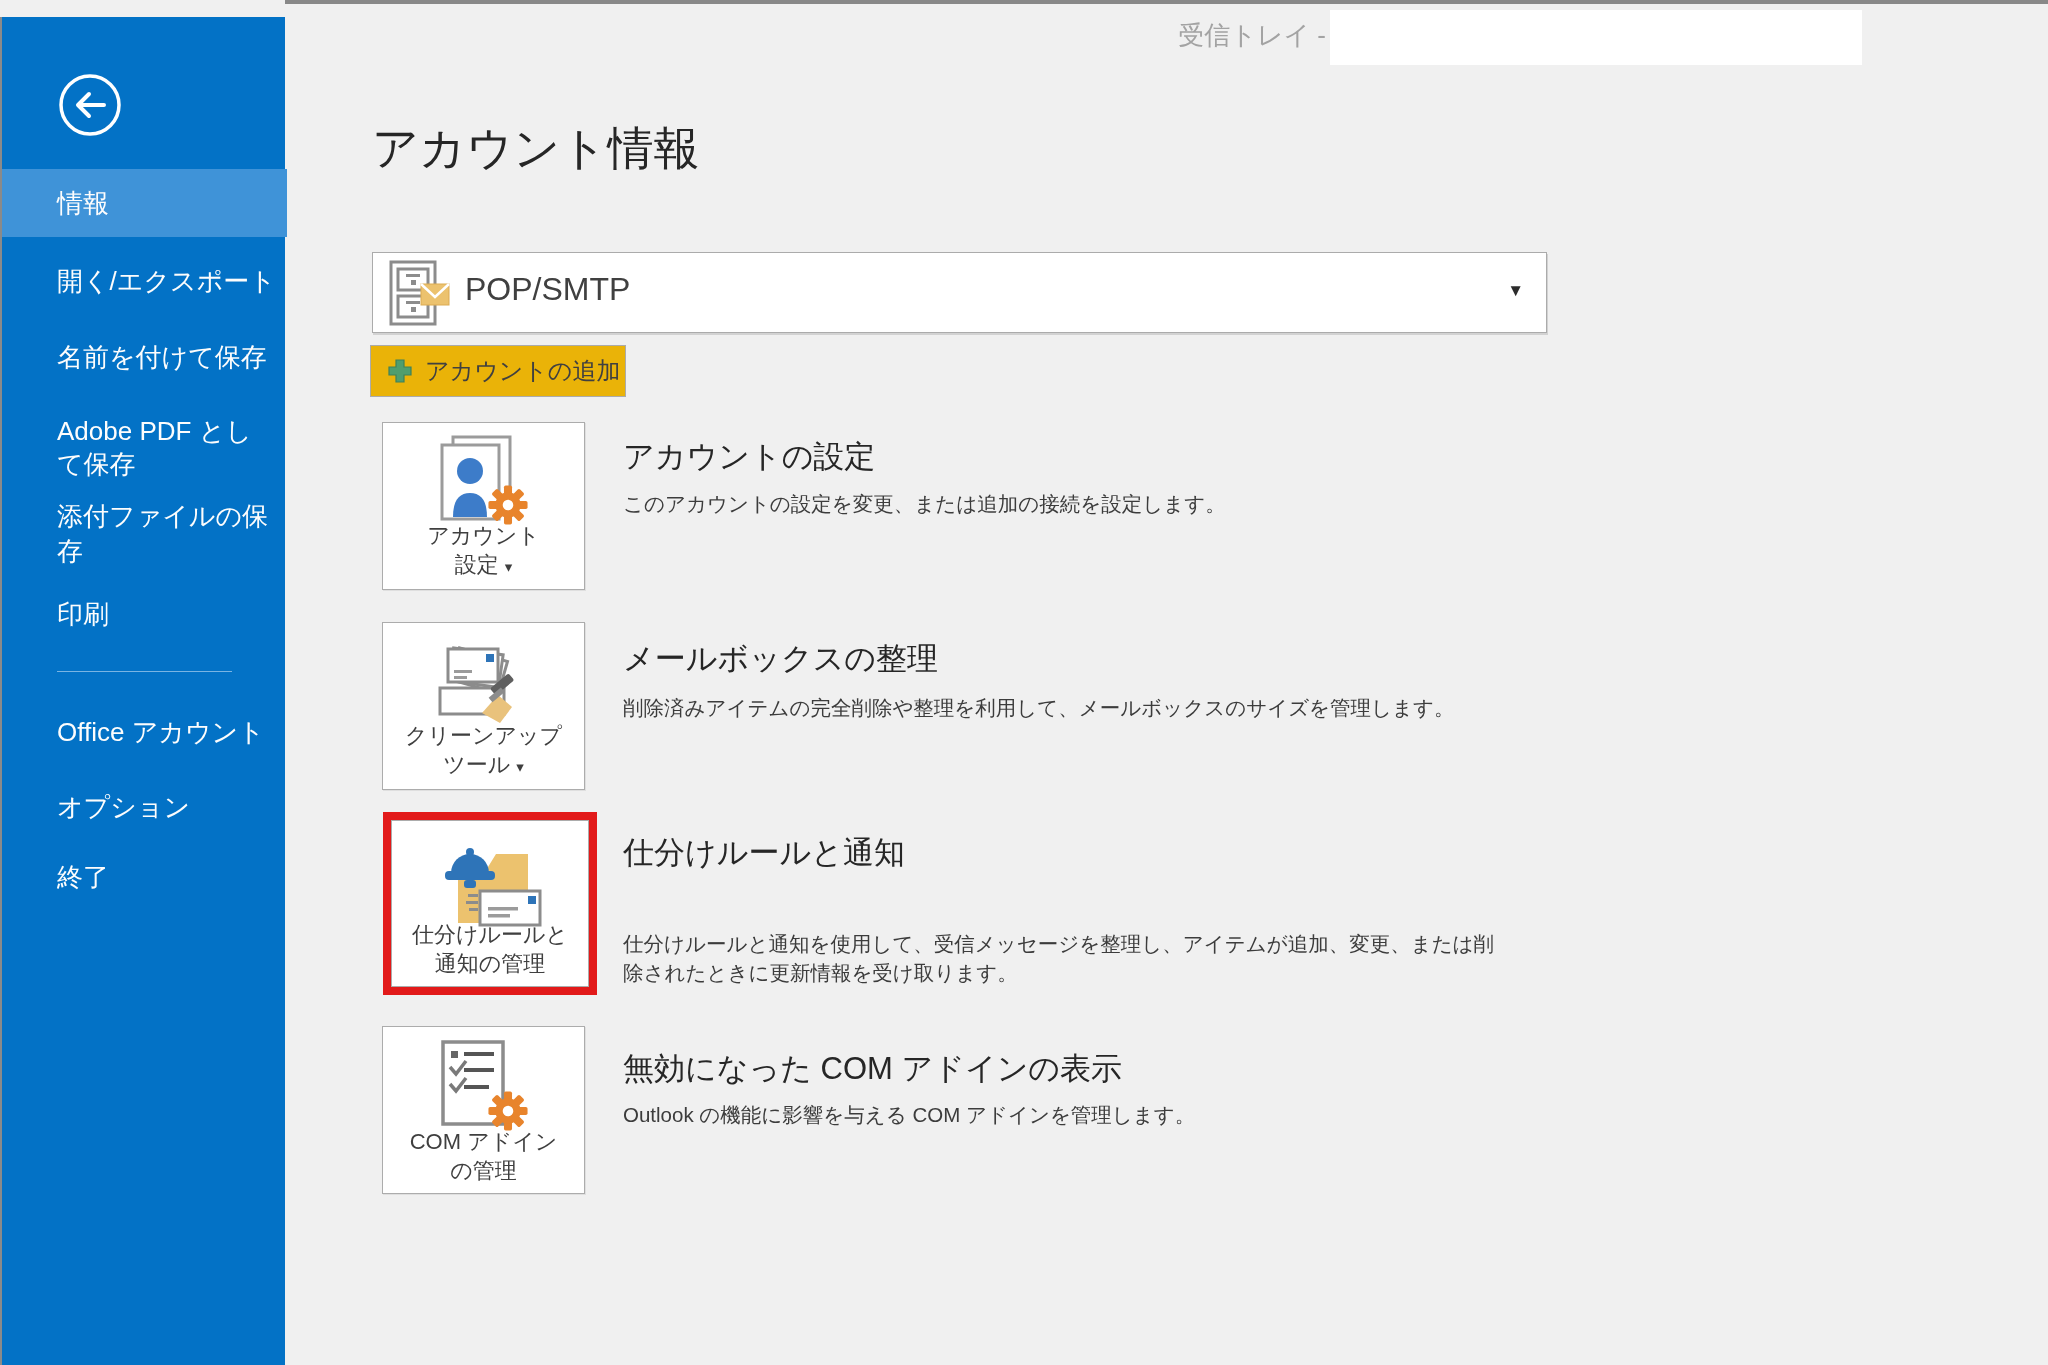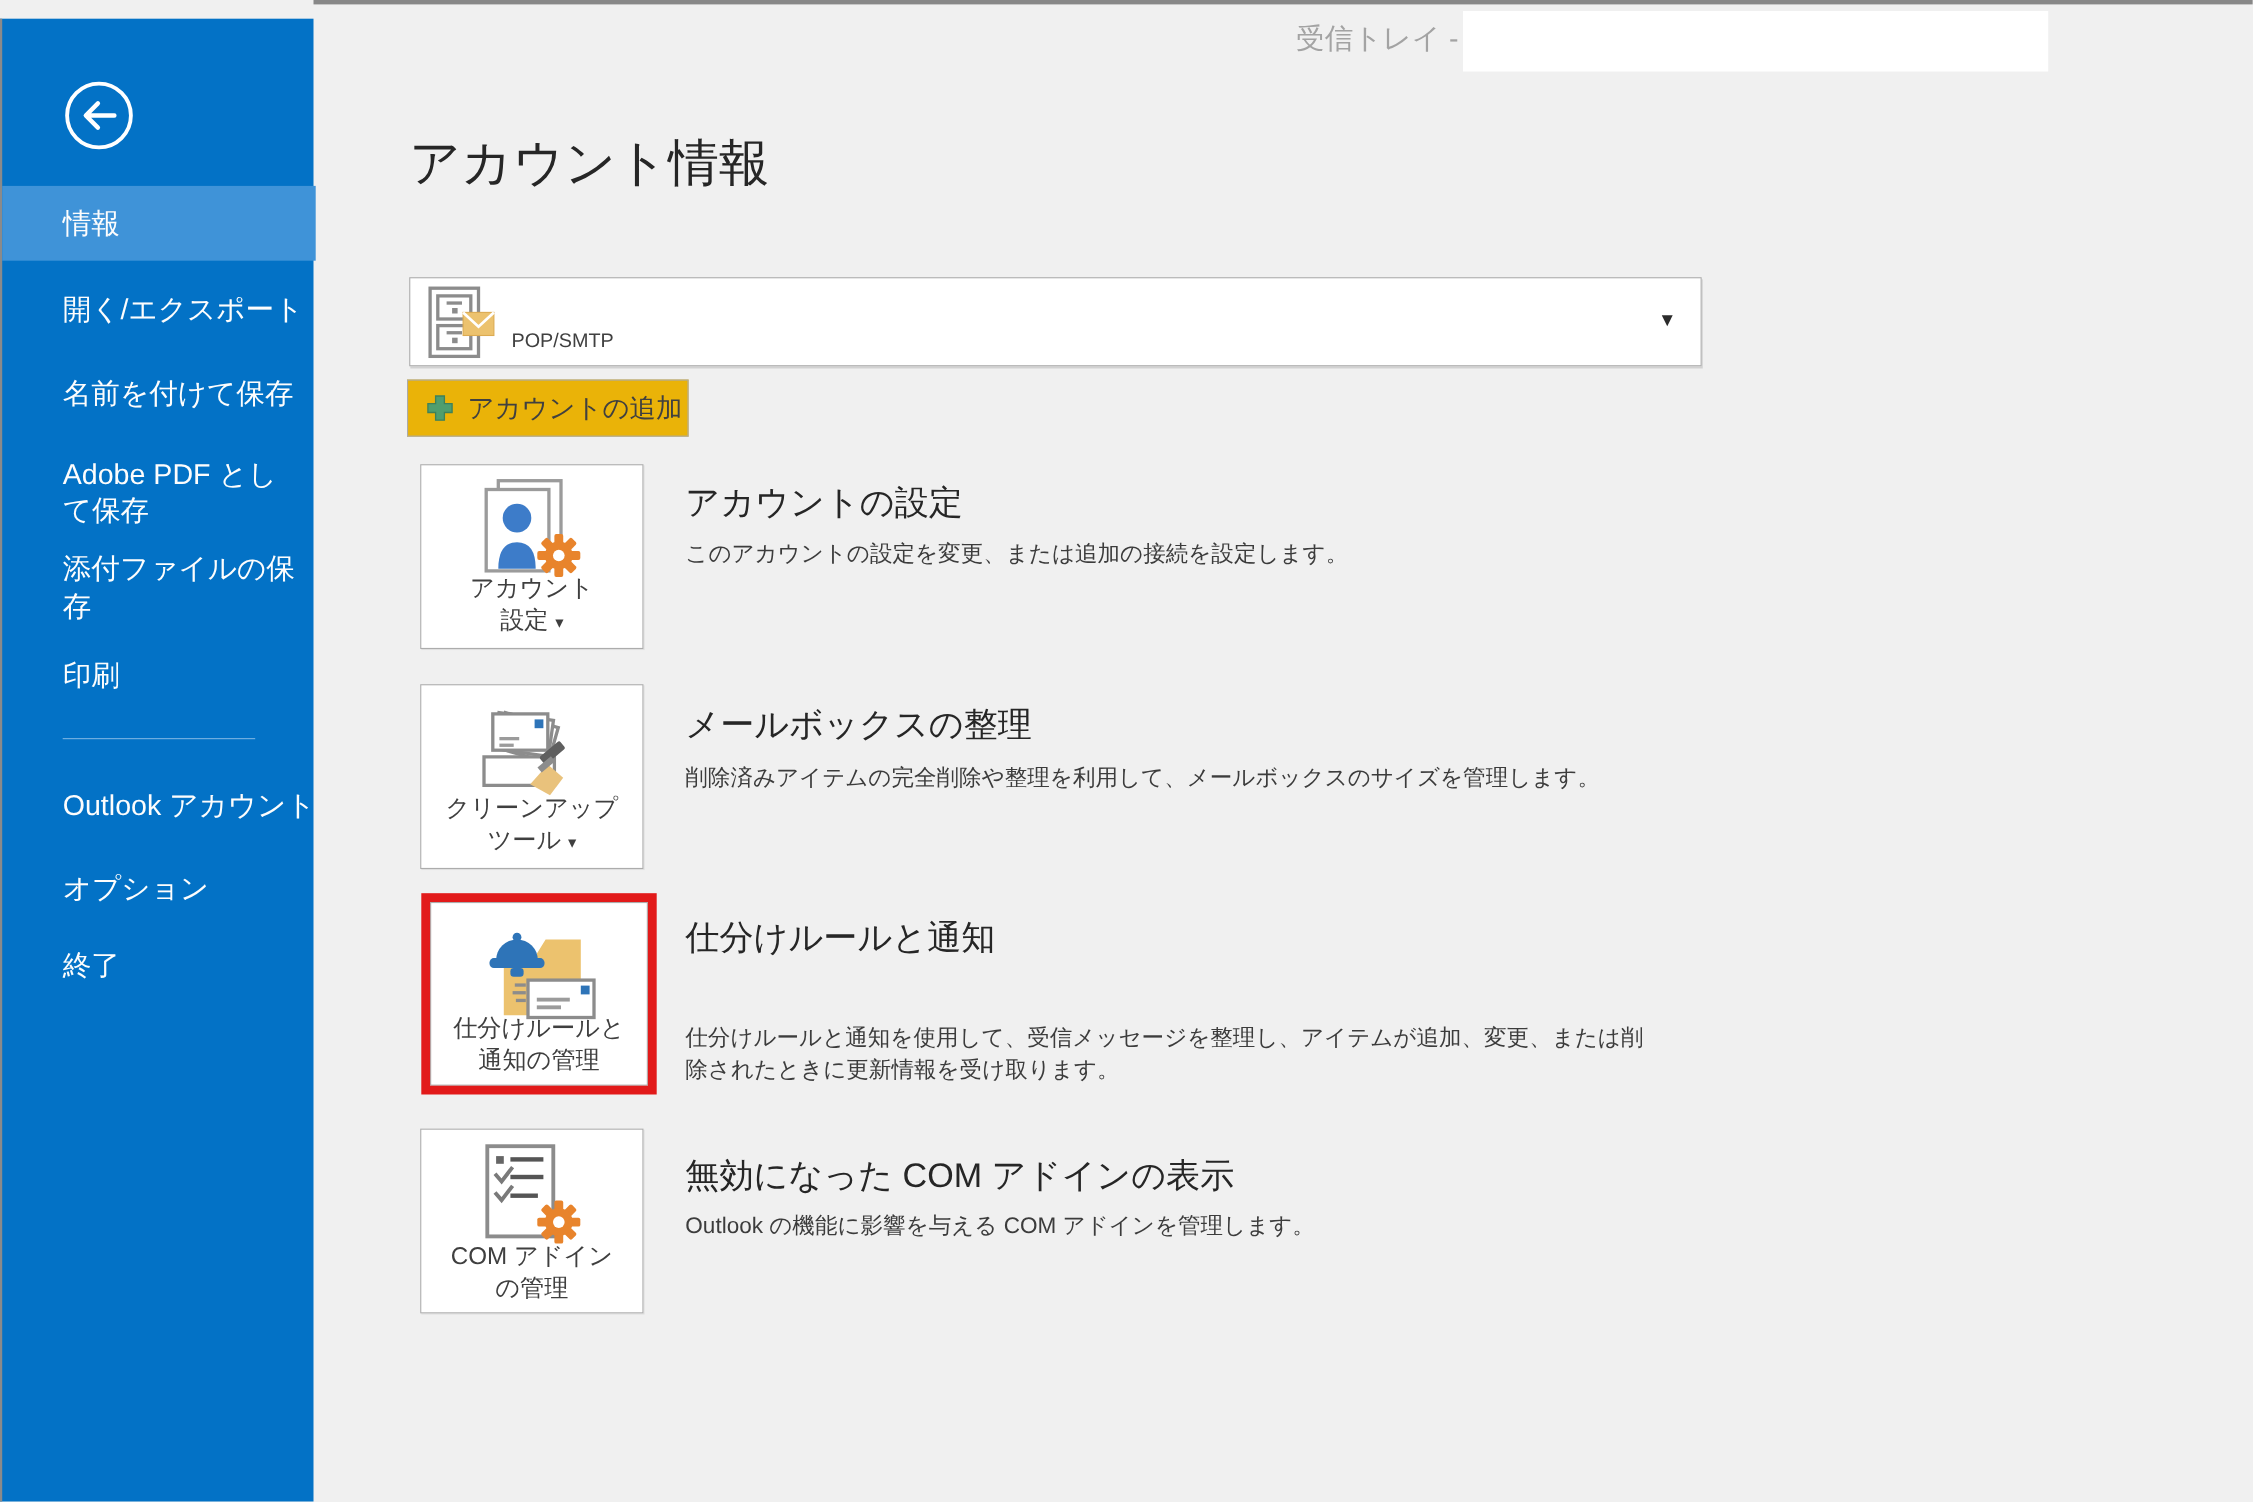--- a/index.html
+++ b/index.html
@@ -20,21 +20,21 @@
   
   .main-topline { position:absolute; left:285px; top:0; width:1763px; height:4px; background:#888; }
   .inbox-label { position:absolute; left:1020px; top:18px; width:306px; text-align:right;
                  font-size:26px; color:#a3a3a3; }
   .redact { position:absolute; left:1330px; top:10px; width:532px; height:55px; background:#ffffff; }
   .page-title { position:absolute; left:372px; top:118px; font-size:46px; font-weight:400; color:#262626; }
 
   .account-dropdown { position:absolute; left:372px; top:252px; width:1175px; height:81px;
                       background:#fff; border:1px solid #ababab; box-shadow:1px 2px 0 rgba(0,0,0,.12);
                       cursor:pointer; }
-  .account-dropdown .proto { position:absolute; left:92px; bottom:12px; font-size:18px; color:#404040; }
+  .account-dropdown .proto { position:absolute; left:92px; bottom:24px; font-size:32px; color:#404040; }
   .account-dropdown .cab { position:absolute; left:16px; top:7px; }
   .account-dropdown .caret { position:absolute; right:22px; top:28px; font-size:17px; color:#2b2b2b; }
 
   .add-account { position:absolute; left:370px; top:345px; width:256px; height:52px;
                  background:#eab308; border:1px solid #ababab; display:flex; align-items:center;
                  gap:12px; padding-left:16px; font-size:24px; color:#404040; cursor:pointer;
                  font-family:inherit; }
 
   .sec-btn { position:absolute; left:382px; width:203px; height:168px; background:#fff;
              border:1px solid #acacac; box-shadow:1px 1px 0 rgba(0,0,0,.07); cursor:pointer; }
@@ -93,21 +93,21 @@
     <div class="side-item" style="top:497px;height:40px;">
       <span>添付ファイルの保存</span>
     </div>
     <div class="side-item" style="top:577px;height:40px;">
       <span>印刷</span>
     </div>
 
     <div class="side-divider"></div>
 
     <div class="side-item" style="top:695px;height:40px;">
-      <span>Outlook アカウント</span>
+      <span>Office アカウント</span>
     </div>
     <div class="side-item" style="top:770px;height:40px;">
       <span>オプション</span>
     </div>
     <div class="side-item" style="top:840px;height:40px;">
       <span>終了</span>
     </div>
   </div>
 
   <div class="main-topline"></div>

